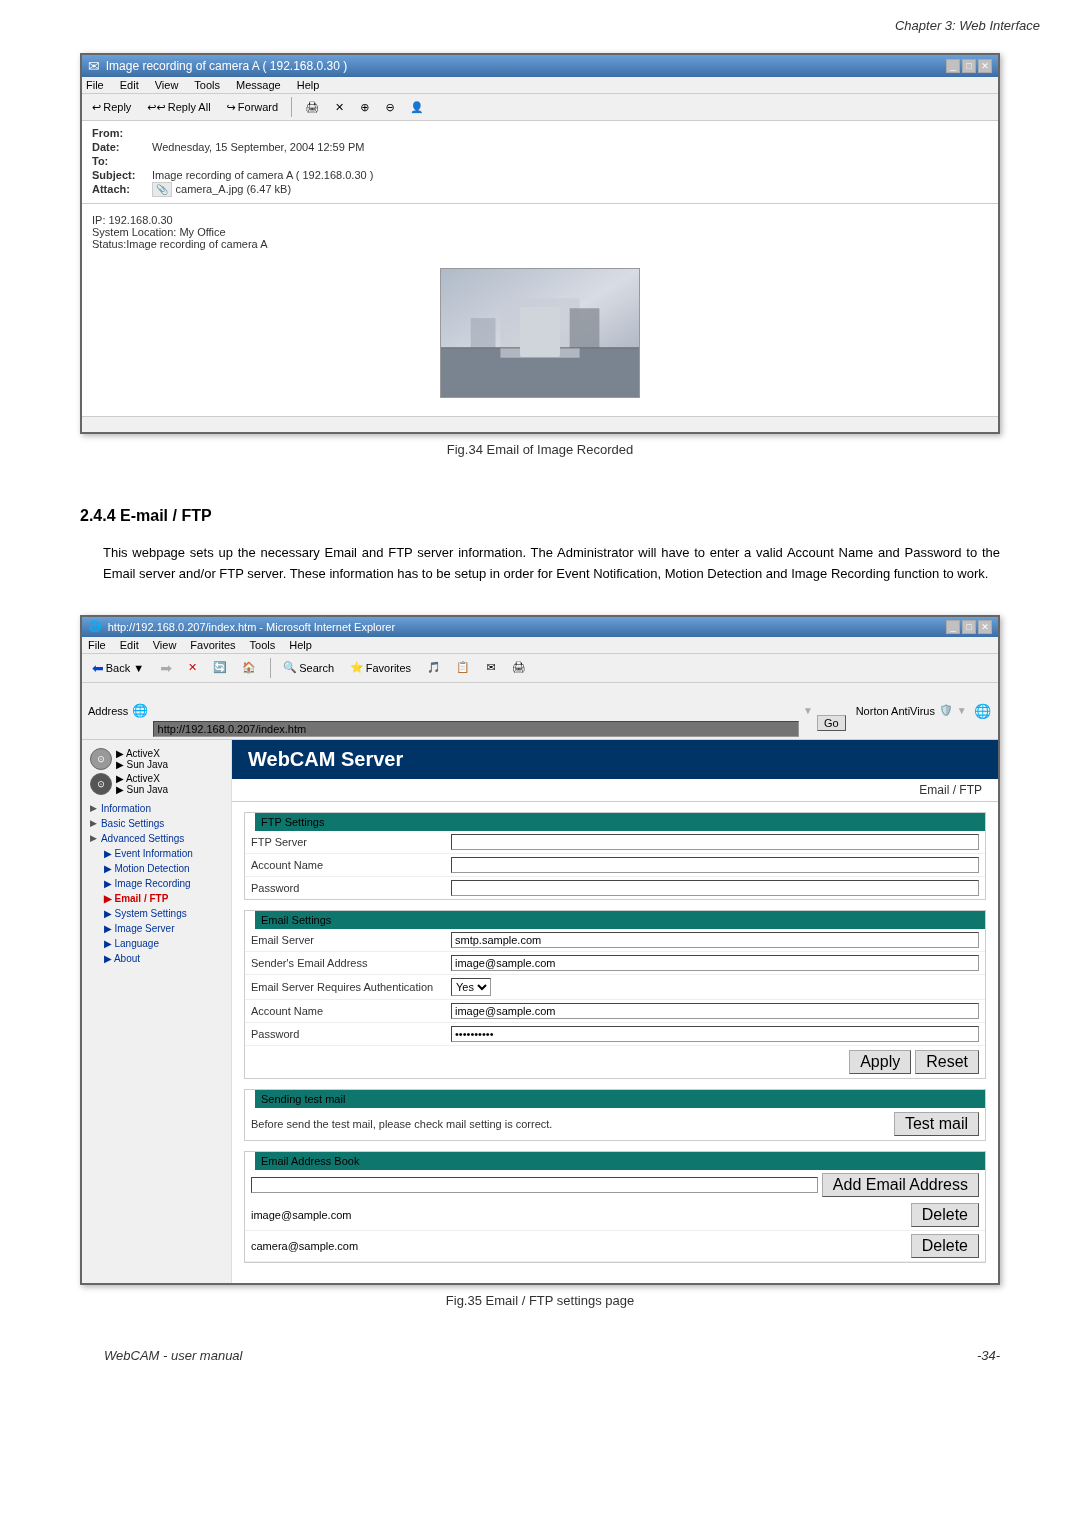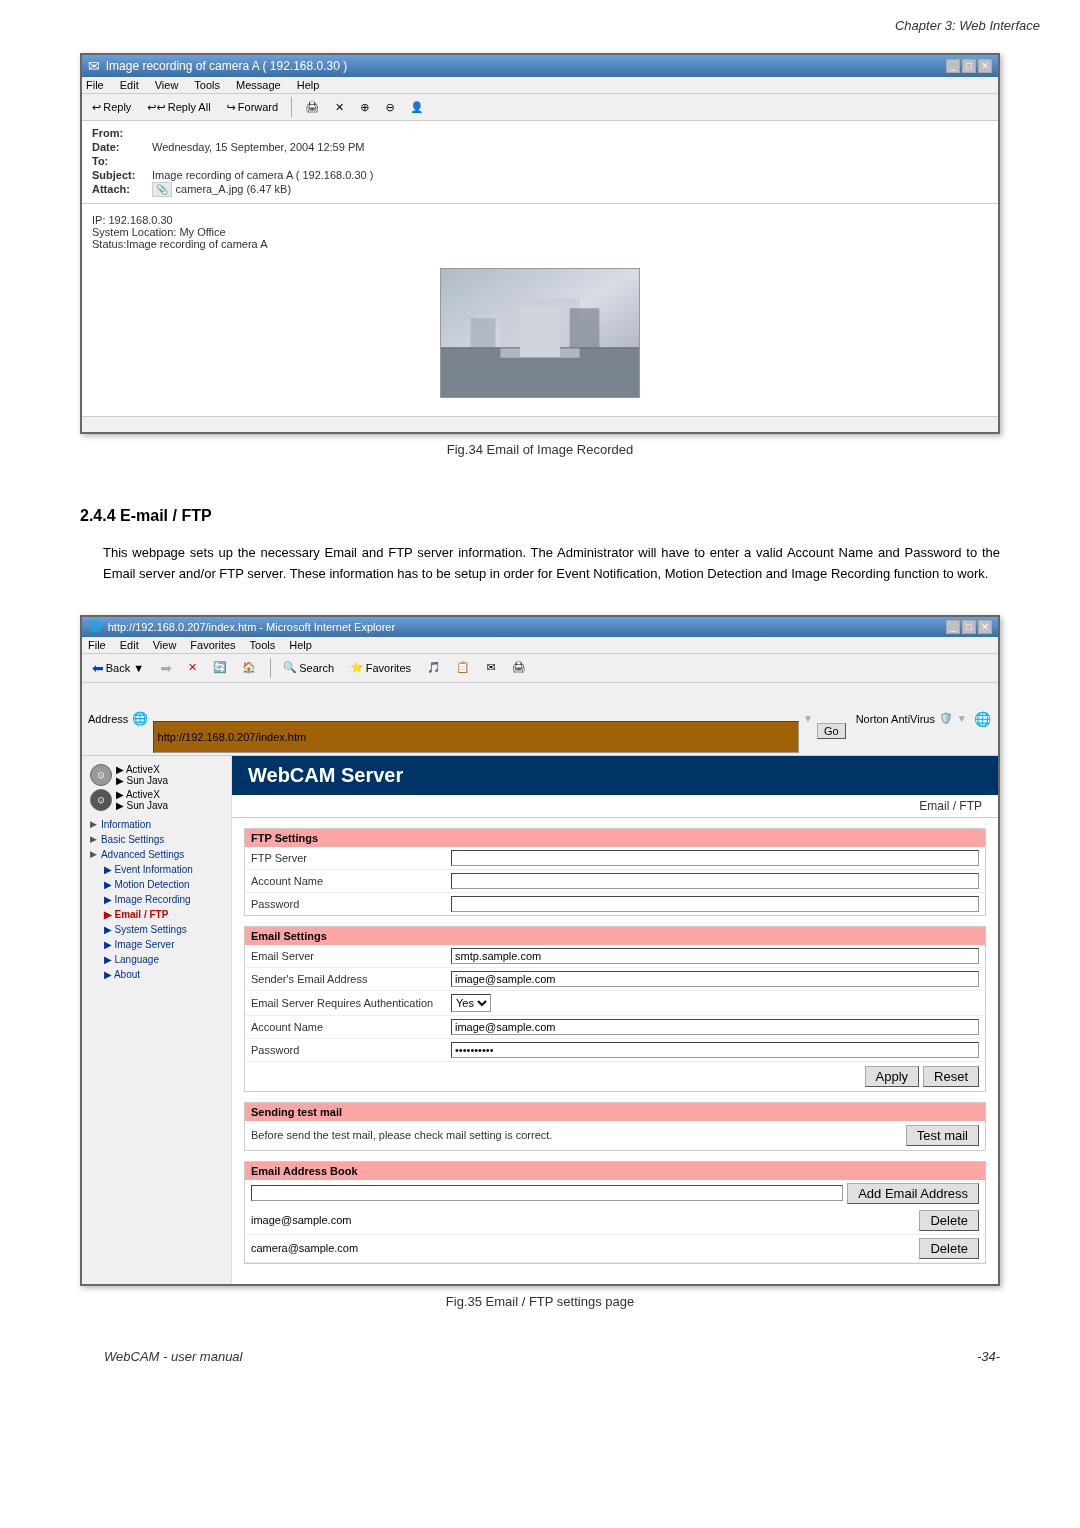--- a/index.html
+++ b/index.html
@@ -229,24 +229,24 @@
       padding: 2px 6px;
       font-size: 11px;
       display: flex;
       align-items: center;
       gap: 4px;
     }
 
     .address-input {
       flex: 1;
       border: 1px inset #999;
-      background: #a16207;
+      background: #737373;
       padding: 1px 4px;
       font-size: 11px;
-      height: 32px;
+      height: 16px;
       margin-top: 36px;
     }
 
     .address-go {
       padding: 1px 6px;
       font-size: 11px;
       background: #e0e0e0;
       border: 1px outset #aaa;
       cursor: pointer;
       margin-top: 24px;
@@ -344,25 +344,26 @@
       padding: 10px 12px;
       font-size: 11px;
     }
 
     .settings-section {
       margin-bottom: 10px;
       border: 1px solid #ccc;
     }
 
     .settings-section-title {
-      background: #fca5a5;
+      background: #0f766e;
       padding: 3px 6px;
-      font-weight: bold;
+      font-weight: normal;
       font-size: 11px;
       color: #000;
+      margin-left: 10px;
     }
 
     .settings-row {
       display: flex;
       align-items: center;
       padding: 3px 6px;
       border-bottom: 1px solid #eee;
     }
 
     .settings-row:last-child {
@@ -394,21 +395,21 @@
 
     .apply-reset-row {
       display: flex;
       justify-content: flex-end;
       gap: 4px;
       padding: 4px 6px;
     }
 
     .action-btn {
       padding: 2px 10px;
-      font-size: 13px;
+      font-size: 16px;
       background: #e0e0e0;
       border: 1px outset #aaa;
       cursor: pointer;
     }
 
     .test-mail-row {
       display: flex;
       align-items: center;
       padding: 4px 6px;
       gap: 8px;

